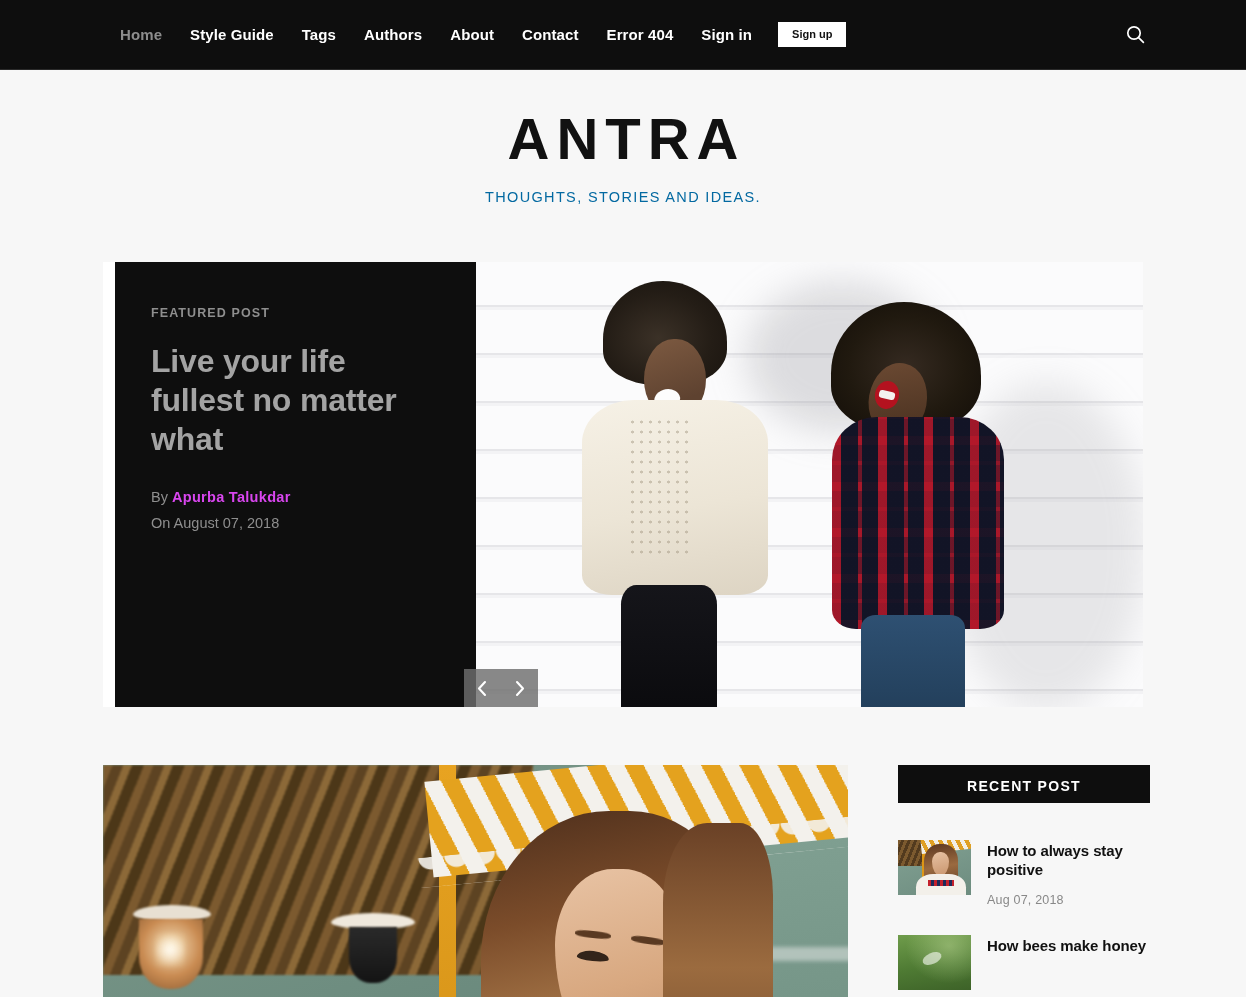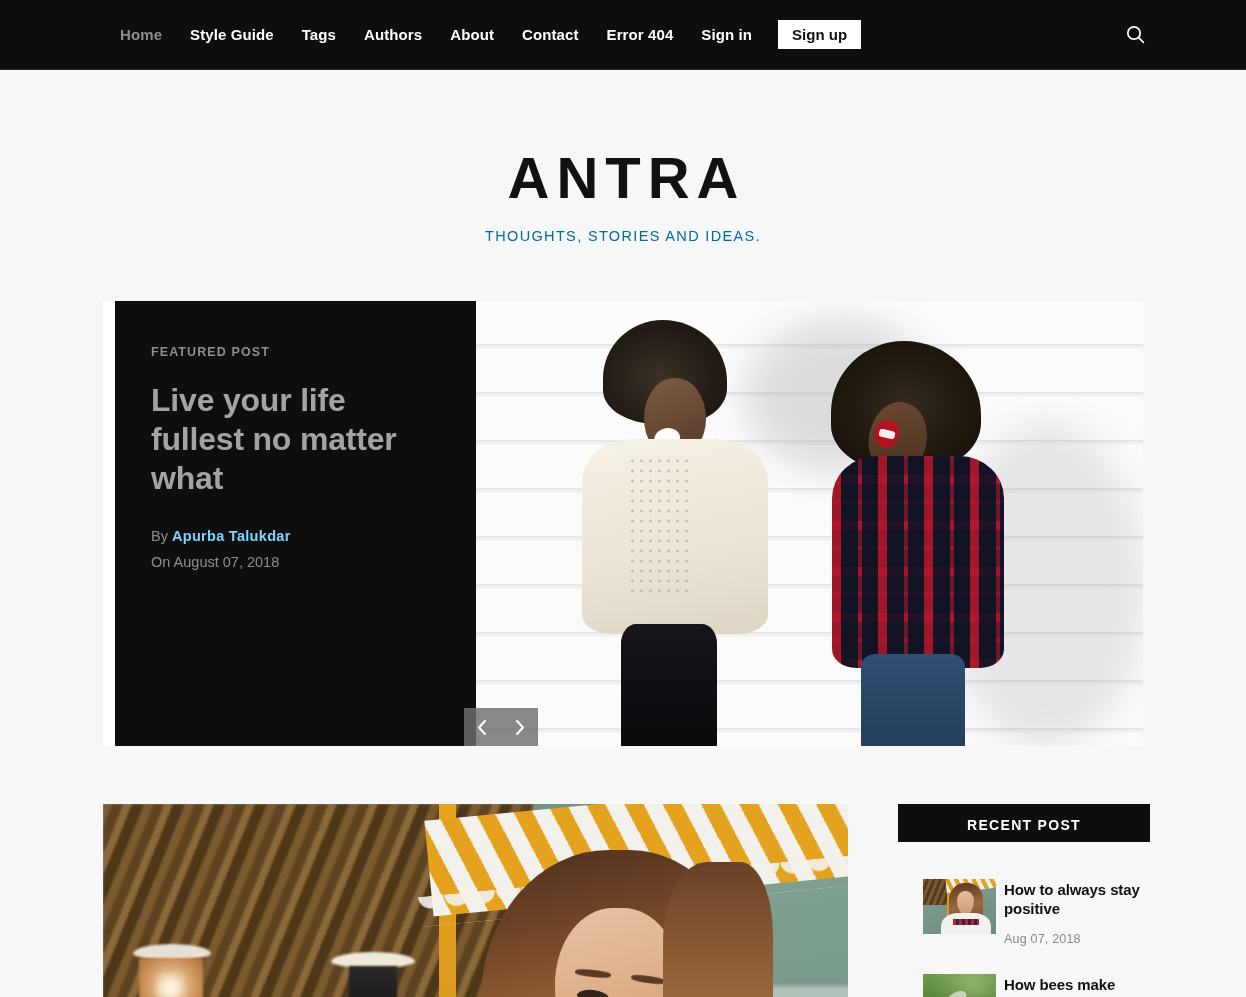--- a/index.html
+++ b/index.html
@@ -38,21 +38,21 @@
     letter-spacing: 0.1px;
     line-height: 1;
     white-space: nowrap;
     cursor: pointer;
   }
   .nav-link:first-child { padding-left: 0; }
   .nav-link.muted { color: #8d8d8d; }
   .nav-signup {
     background: #ffffff;
     color: #111111;
-    font-size: 15px;
+    font-size: 11px;
     font-weight: 700;
     padding: 7px 14px;
     margin-left: 12px;
     line-height: 1;
     white-space: nowrap;
     cursor: pointer;
     border: none;
     font-family: inherit;
   }
   .nav-search {
@@ -65,23 +65,22 @@
     display: flex;
     align-items: center;
     justify-content: center;
     cursor: pointer;
   }
   .nav-search svg { display: block; }
 
   
   .site-header {
     text-align: center;
-    padding-top: 67px;
+    padding-top: 40px;
     padding-bottom: 0;
-    margin-top: 12px;
   }
   .site-title {
     font-size: 58px;
     font-weight: 700;
     letter-spacing: 7px;
     color: #111111;
     line-height: 1;
     padding-left: 7px;
   }
   .site-tagline {
@@ -123,21 +122,21 @@
     line-height: 1.22;
     font-weight: 700;
     letter-spacing: -0.2px;
   }
   .featured-meta {
     margin-top: 26px;
     color: #8e8e8e;
     font-size: 14.5px;
     line-height: 1.78;
   }
-  .featured-meta strong { color: #7dd3fc; font-weight: 700; letter-spacing: .3px; }
+  .featured-meta strong { color: #d946ef; font-weight: 700; letter-spacing: .3px; }
   .featured-meta .lbl { color: #8e8e8e; font-weight: 400; }
 
   .featured-image {
     flex: 1 1 auto;
     position: relative;
     overflow: hidden;
     background: #e9e9ea;
   }
   
   .shiplap {
@@ -371,24 +370,23 @@
     font-size: 14px;
     font-weight: 700;
     letter-spacing: 1.3px;
     padding: 15px 0;
     height: 38px;
     line-height: 12px;
   }
   .recent-list { margin-top: 37px; }
   .recent-item {
     display: flex;
-    gap: 8px;
+    gap: 16px;
     margin-bottom: 28px;
     cursor: pointer;
-    margin-left: 25px;
   }
   .recent-thumb {
     width: 73px; height: 55px;
     flex: 0 0 73px;
     overflow: hidden;
     position: relative;
     background: #8fa396;
   }
   
   .t1-bg { position:absolute; inset:0; background: linear-gradient(160deg,#83a294 0%,#6d8c7f 100%); }

